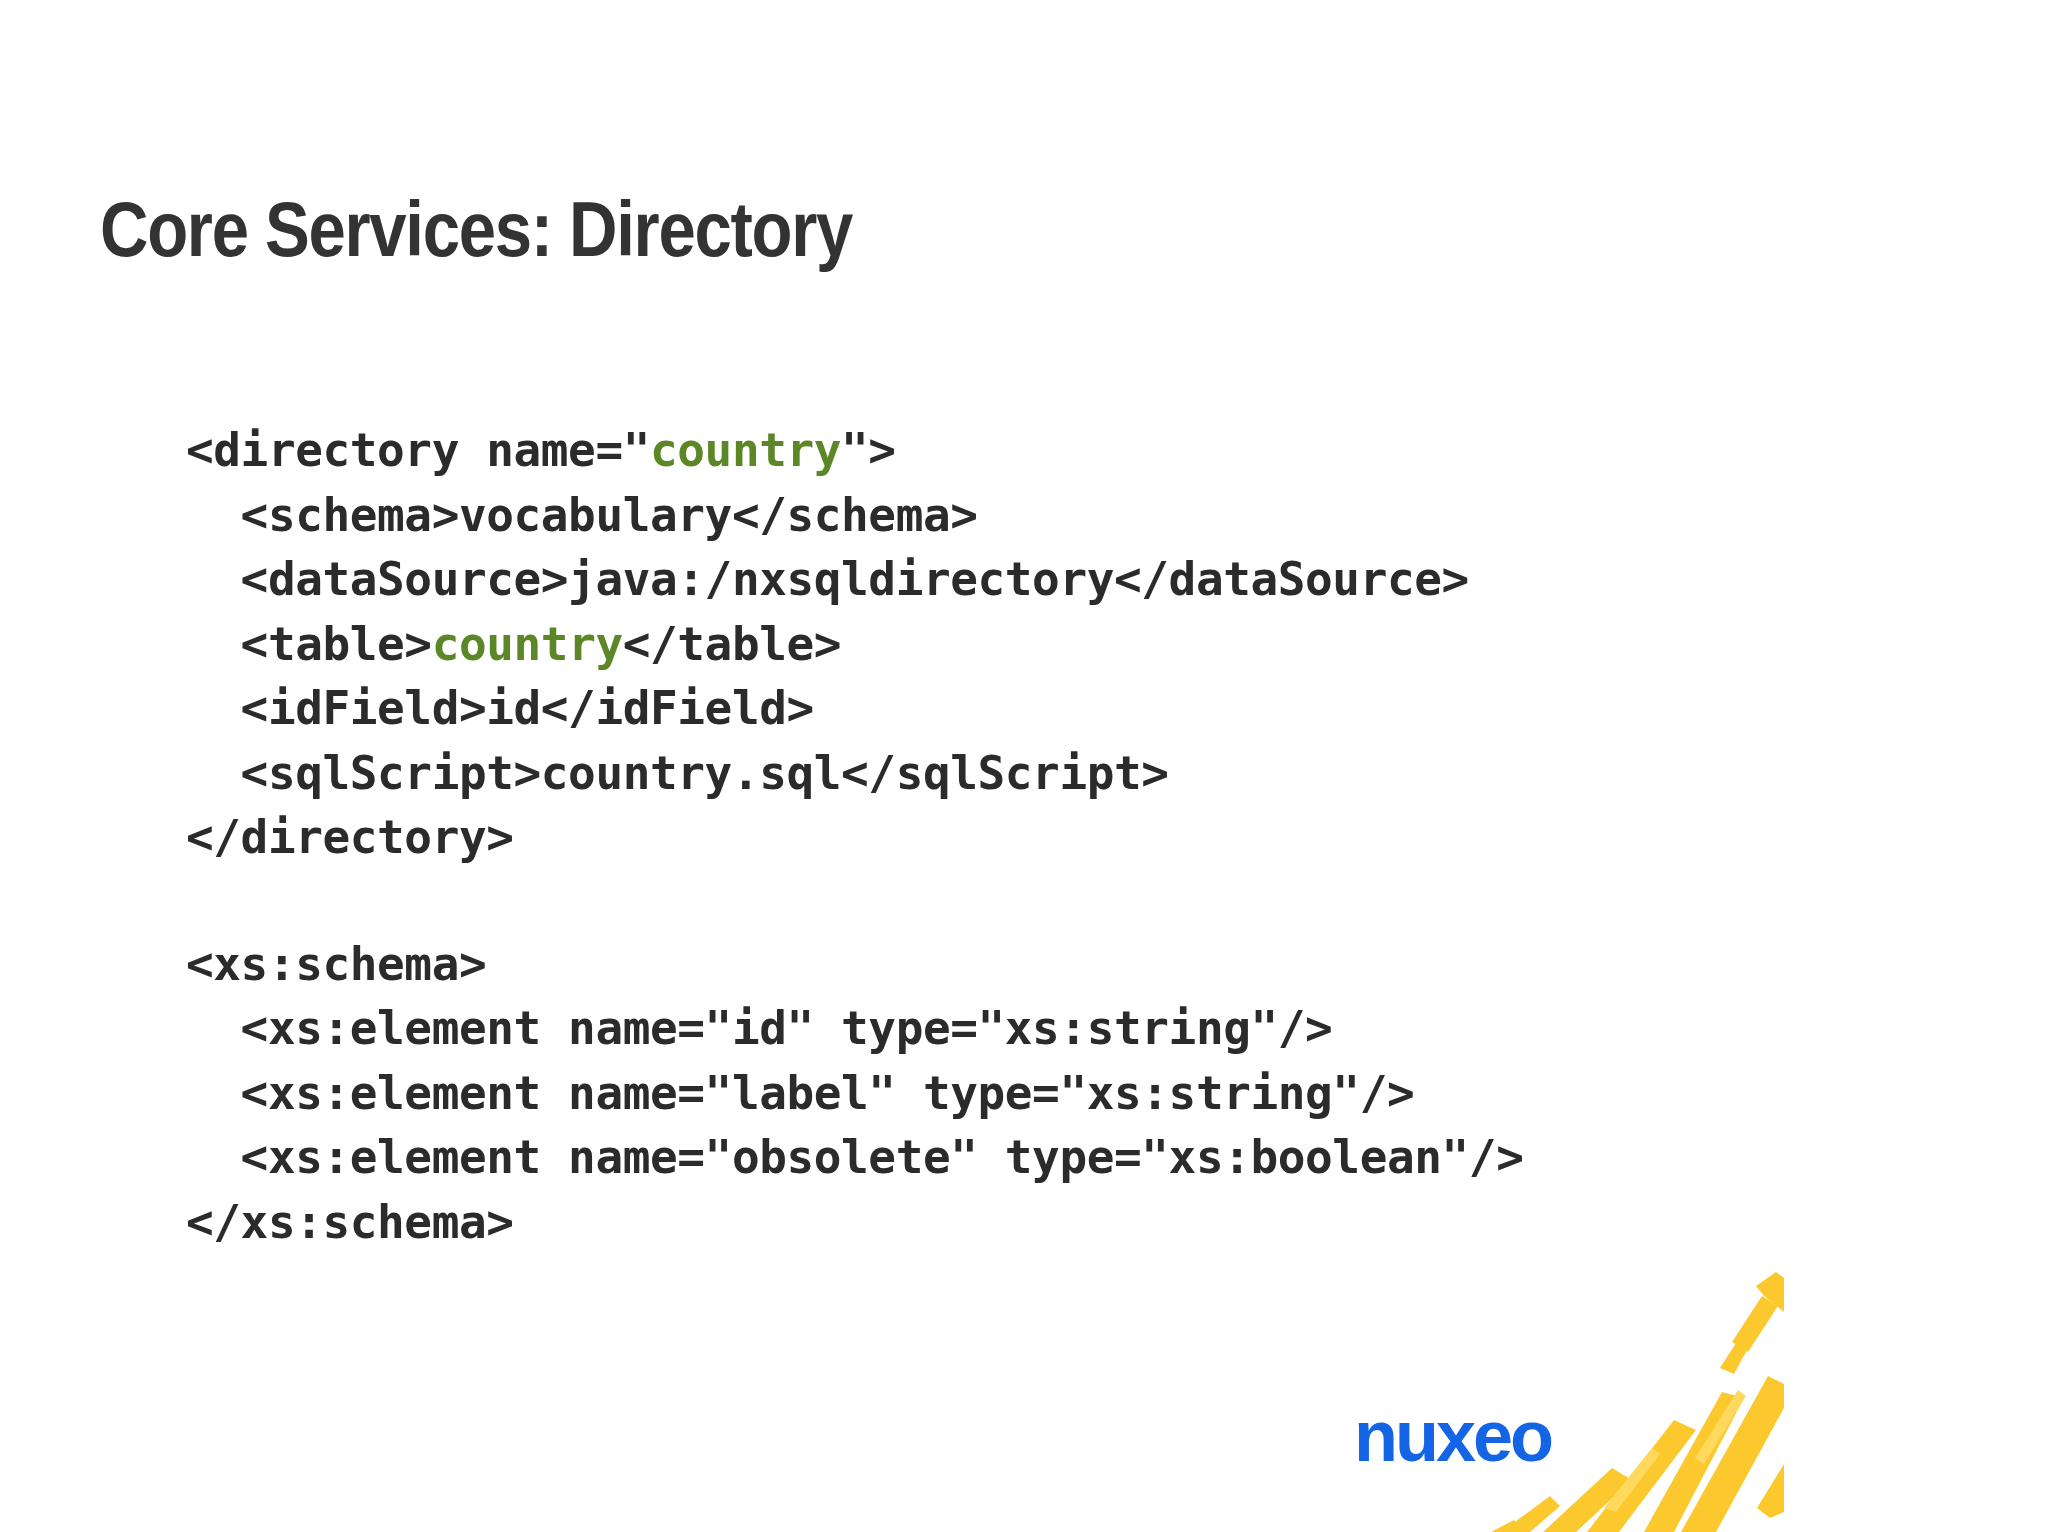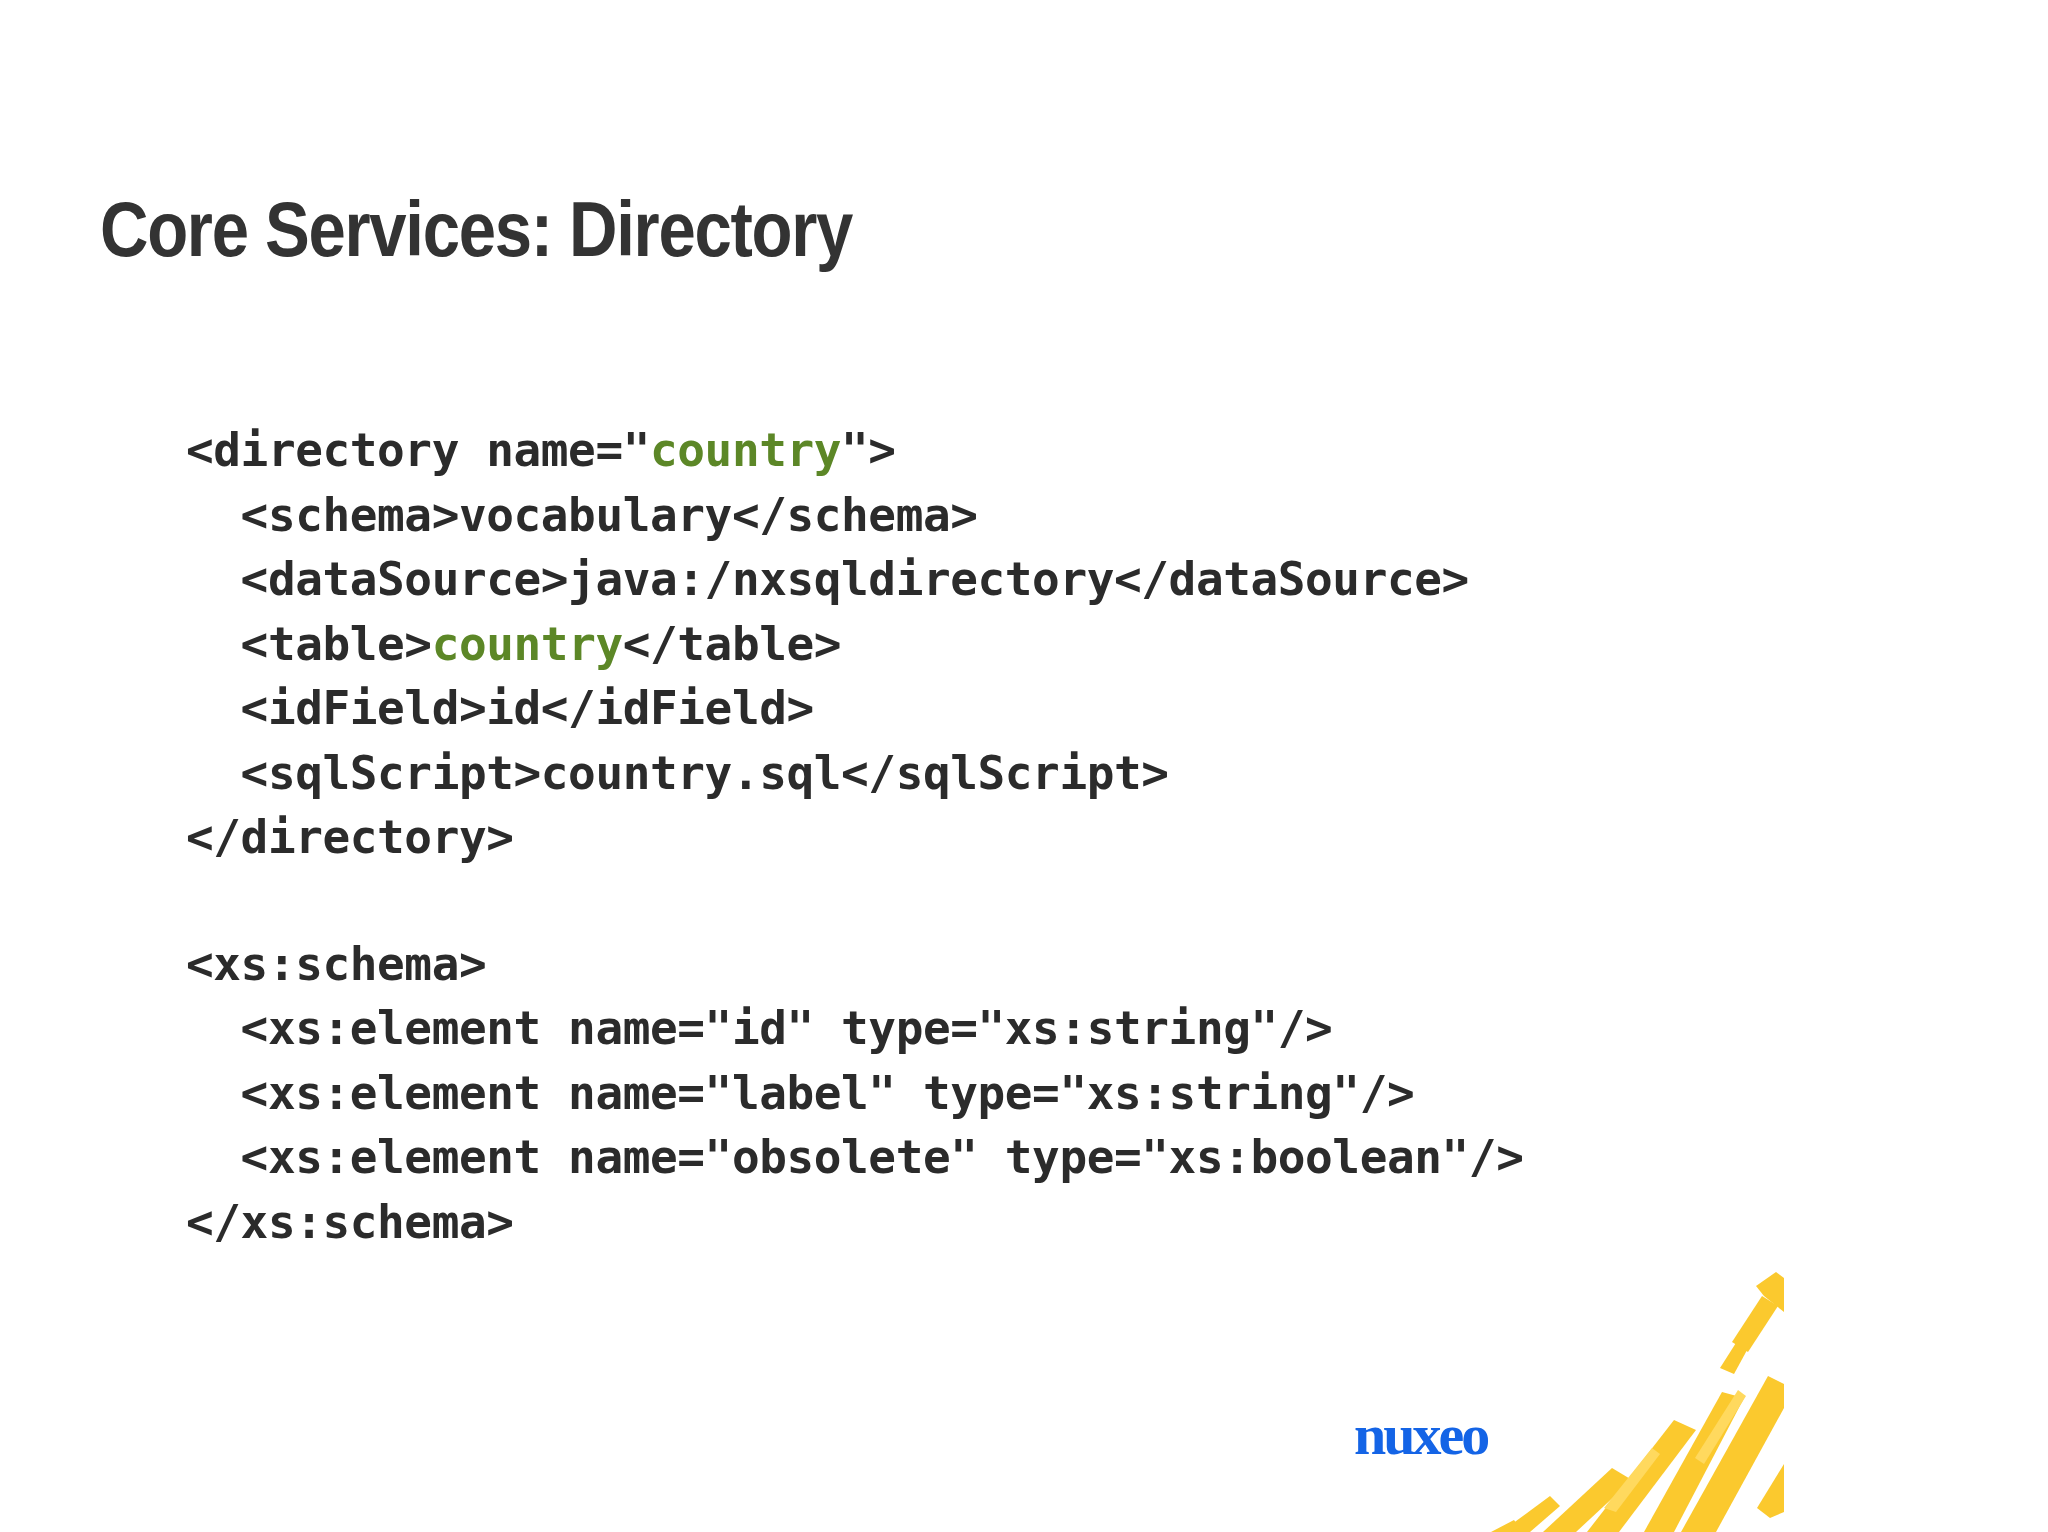--- a/index.html
+++ b/index.html
@@ -80,23 +80,23 @@
     position: absolute;
     right: 0;
     bottom: 0;
     width: 440px;
     height: 260px;
   }
 
   #logo-wordmark {
     position: absolute;
     left: 10px;
-    bottom: 68px;
-    font-family: Liberation Serif, serif;
-    font-size: 58px;
+    bottom: 60px;
+    font-family: Liberation Sans, sans-serif;
+    font-size: 72px;
     font-weight: bold;
     color: #1464e6;
     letter-spacing: -3px;
     line-height: 1;
     z-index: 3;
   }
 </style>
 </head>
 <body>
 

